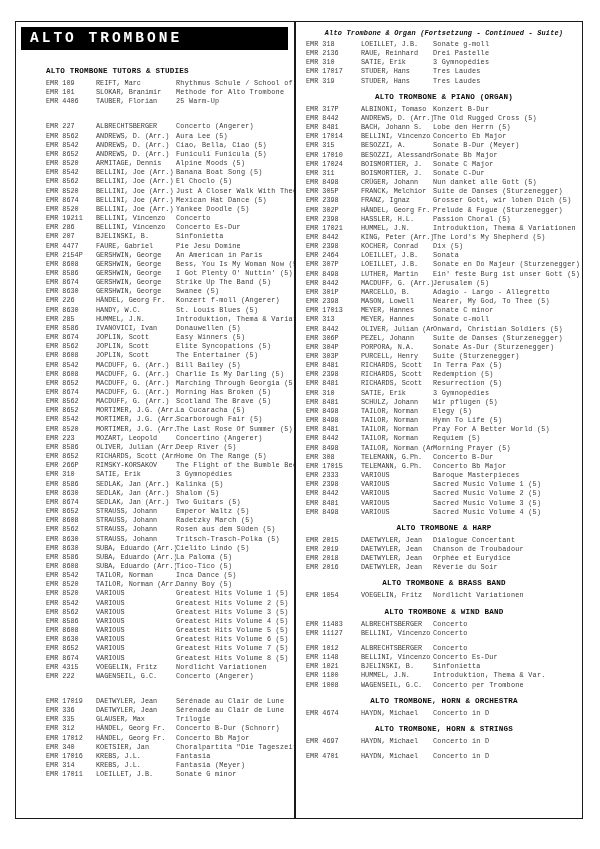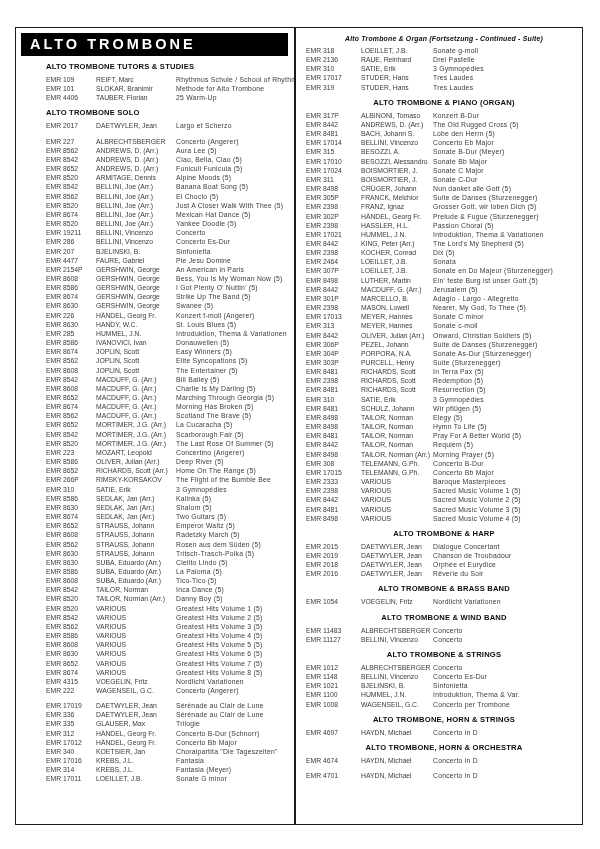--- a/index.html
+++ b/index.html
@@ -1,24 +1,24 @@
 <!DOCTYPE html>
 <html><head>
 <meta charset="utf-8">
 <style>
   html,body{margin:0;padding:0;background:#ffffff;}
   body{width:600px;height:849px;position:relative;font-family:"Liberation Sans",sans-serif;overflow:hidden;}
-  .page-frame{position:absolute;left:15px;top:27px;width:568px;height:798px;border:1.5px solid #1a1a1a;background:#fff;box-sizing:border-box;}
+  .page-frame{position:absolute;left:15px;top:21px;width:568px;height:798px;border:1.5px solid #1a1a1a;background:#fff;box-sizing:border-box;font-family:Liberation Mono, monospace;}
   .divider{position:absolute;left:278px;top:0;bottom:0;width:1.5px;background:#1a1a1a;}
   .col{position:absolute;top:0;bottom:0;overflow:hidden;box-sizing:border-box;}
   .col-left{left:0;width:278px;}
   .col-right{left:280px;right:0;}
   .banner{margin:5px 6px 0 5px;background:#000;color:#fff;font-weight:bold;font-size:14.5px;letter-spacing:3px;padding:4px 0 4px 9px;line-height:15px;}
   .section{margin-top:6px;}
-  .col-left .section{margin-top:6px;}
+  .col-left .section{margin-top:16px;}
   .sec-title{font-weight:bold;font-size:7.6px;line-height:10px;margin-bottom:3px;color:#0d0d0d;letter-spacing:0.2px;}
   .sec-title.continuation{font-style:italic;font-size:6.9px;margin-top:4px;margin-bottom:2px;}
   .col-left .sec-title{padding-left:30px;}
   .col-right .sec-title{padding-left:10px;text-align:center;}
   .row{display:flex;line-height:9.15px;font-size:6.8px;color:#3a3a3a;white-space:nowrap;}
   .col-left .row{padding-left:30px;}
   .col-right .row{padding-left:10px;}
   .c-num{flex:0 0 auto;overflow:hidden;}
   .col-left .c-num{width:50px;}
   .col-right .c-num{width:55px;}
@@ -46,28 +46,20 @@
             <span class="c-comp">SLOKAR, Branimir</span>
             <span class="c-title">Methode for Alto Trombone</span>
           </div>
           <div class="row">
             <span class="c-num">EMR 4406</span>
             <span class="c-comp">TAUBER, Florian</span>
             <span class="c-title">25 Warm-Up</span>
           </div>
         </div>
         <div class="section">
-          <div class="sec-title">ALTO TROMBONE SOLO</div>
-          <div class="row">
-            <span class="c-num">EMR 2017</span>
-            <span class="c-comp">DAETWYLER, Jean</span>
-            <span class="c-title">Largo et Scherzo</span>
-          </div>
-        </div>
-        <div class="section">
           <div class="row">
             <span class="c-num">EMR 227</span>
             <span class="c-comp">ALBRECHTSBERGER</span>
             <span class="c-title">Concerto (Angerer)</span>
           </div>
           <div class="row">
             <span class="c-num">EMR 8562</span>
             <span class="c-comp">ANDREWS, D. (Arr.)</span>
             <span class="c-title">Aura Lee (5)</span>
           </div>
@@ -713,21 +705,20 @@
             <span class="c-comp">ALBRECHTSBERGER</span>
             <span class="c-title">Concerto</span>
           </div>
           <div class="row">
             <span class="c-num">EMR 11127</span>
             <span class="c-comp">BELLINI, Vincenzo</span>
             <span class="c-title">Concerto</span>
           </div>
         </div>
         <div class="section">
-          <div class="sec-title">ALTO TROMBONE &amp; STRINGS</div>
           <div class="row">
             <span class="c-num">EMR 1012</span>
             <span class="c-comp">ALBRECHTSBERGER</span>
             <span class="c-title">Concerto</span>
           </div>
           <div class="row">
             <span class="c-num">EMR 1148</span>
             <span class="c-comp">BELLINI, Vincenzo</span>
             <span class="c-title">Concerto Es-Dur</span>
           </div>
@@ -741,31 +732,31 @@
             <span class="c-comp">HUMMEL, J.N.</span>
             <span class="c-title">Introduktion, Thema &amp; Var.</span>
           </div>
           <div class="row">
             <span class="c-num">EMR 1008</span>
             <span class="c-comp">WAGENSEIL, G.C.</span>
             <span class="c-title">Concerto per Trombone</span>
           </div>
         </div>
         <div class="section">
-          <div class="sec-title">ALTO TROMBONE, HORN &amp; STRINGS</div>
-          <div class="row">
-            <span class="c-num">EMR 4697</span>
+          <div class="sec-title">ALTO TROMBONE, HORN &amp; ORCHESTRA</div>
+          <div class="row">
+            <span class="c-num">EMR 4674</span>
             <span class="c-comp">HAYDN, Michael</span>
             <span class="c-title">Concerto in D</span>
           </div>
         </div>
         <div class="section">
-          <div class="sec-title">ALTO TROMBONE, HORN &amp; ORCHESTRA</div>
-          <div class="row">
-            <span class="c-num">EMR 4674</span>
+          <div class="sec-title">ALTO TROMBONE, HORN &amp; STRINGS</div>
+          <div class="row">
+            <span class="c-num">EMR 4697</span>
             <span class="c-comp">HAYDN, Michael</span>
             <span class="c-title">Concerto in D</span>
           </div>
         </div>
         <div class="section">
           <div class="row">
             <span class="c-num">EMR 4701</span>
             <span class="c-comp">HAYDN, Michael</span>
             <span class="c-title">Concerto in D</span>
           </div>

